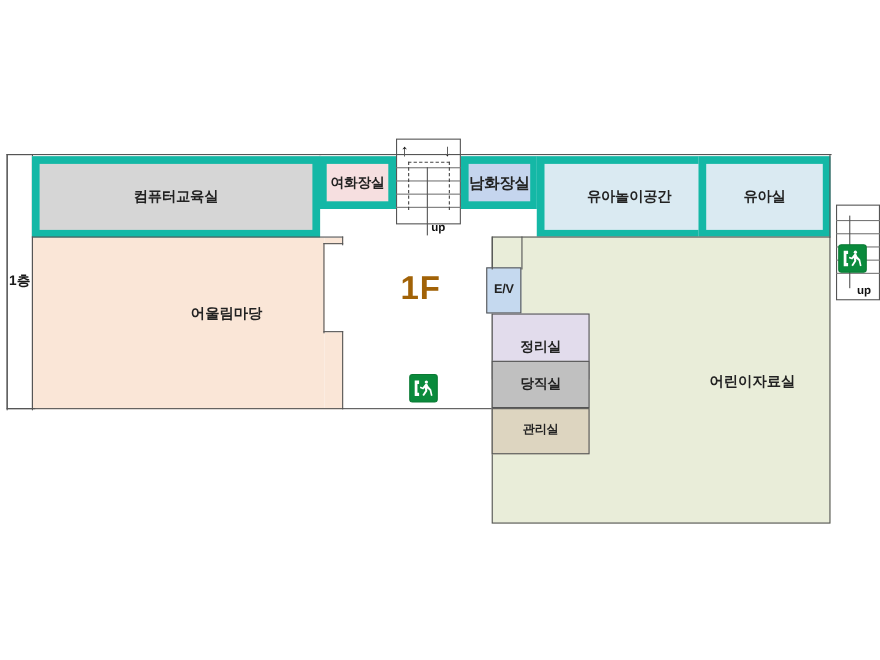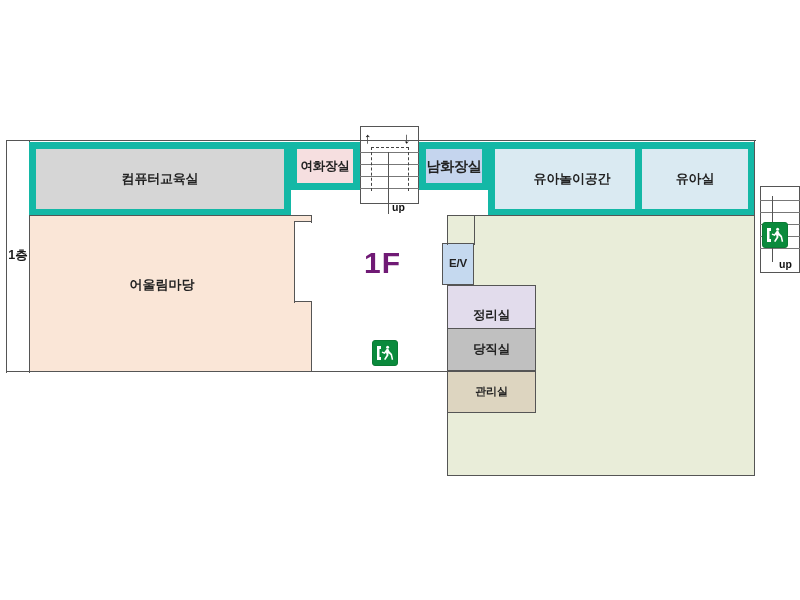--- a/index.html
+++ b/index.html
@@ -41,20 +41,21 @@
   }
   .noborder { border: none; }
   .plain-label {
     position: absolute;
     display: flex;
     align-items: center;
     justify-content: center;
     color: #222222;
     font-weight: bold;
     font-size: 13px;
+    padding-left: 44px;
   }
   .line {
     position: absolute;
     background: #555555;
   }
   .hline { height: 1.4px; }
   .vline { width: 1.4px; }
   .thin-h { height: 1px; background: #777777; }
   .dotted-v {
     position: absolute;
@@ -63,21 +64,21 @@
   }
   .dotted-h {
     position: absolute;
     height: 0;
     border-top: 1.5px dashed #444444;
   }
   .floor-tag {
     position: absolute;
     font-size: 30px;
     font-weight: bold;
-    color: #701a75;
+    color: #a16207;
     letter-spacing: 1px;
   }
   .exit-sign {
     position: absolute;
     background: #0a8a3c;
     border: 1.5px solid #0a7a34;
     border-radius: 3px;
     display: flex;
     align-items: center;
     justify-content: center;
@@ -163,20 +164,21 @@
   <div class="rect thinwall" style="left:488px; top:142px; width:168px; height:74px; background:#daeaf2;">
     <span>유아놀이공간</span>
   </div>
 
   <div class="rect thinwall" style="left:635px; top:142px; width:120px; height:74px; background:#daeaf2;">
     <span>유아실</span>
   </div>
 
   <div class="rect wall" style="left:447px; top:215px; width:308px; height:261px; background:#e9edd9;">
   </div>
+  <div class="plain-label" style="left:530px; top:338px; width:220px; height:18px; font-size:13px; font-weight:bold;">어린이자료실</div>
 
   <div class="rect wall" style="left:442px; top:243px; width:32px; height:42px; background:#c5d9ef;">
     <span class="ev-label">E/V</span>
   </div>
 
   <div class="rect wall" style="left:447px; top:285px; width:89px; height:60px; background:#e2dcec;text-align:center;">
     <span style="font-size:12.5px;">정리실</span>
   </div>
 
   <div class="rect wall" style="left:447px; top:328px; width:89px; height:43px; background:#c0c0c0;">

